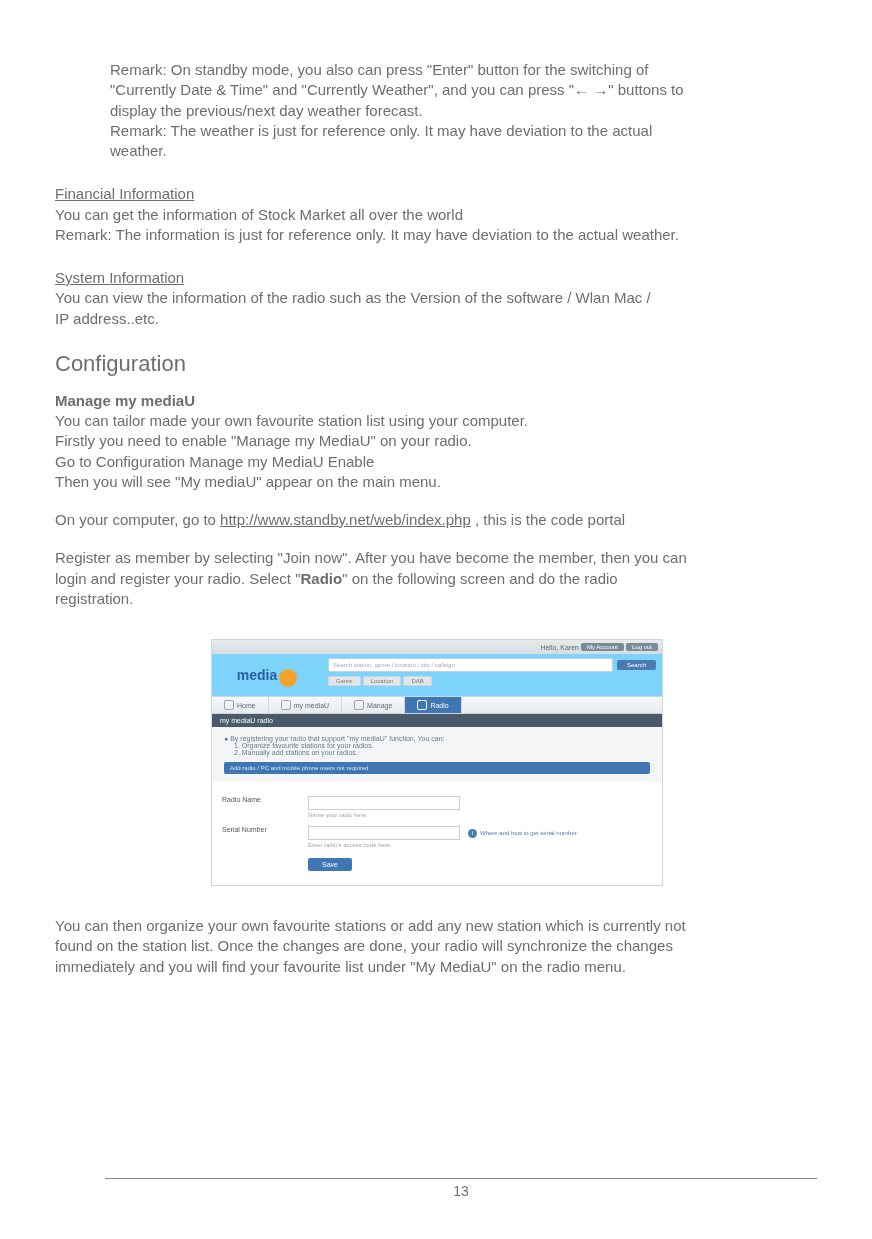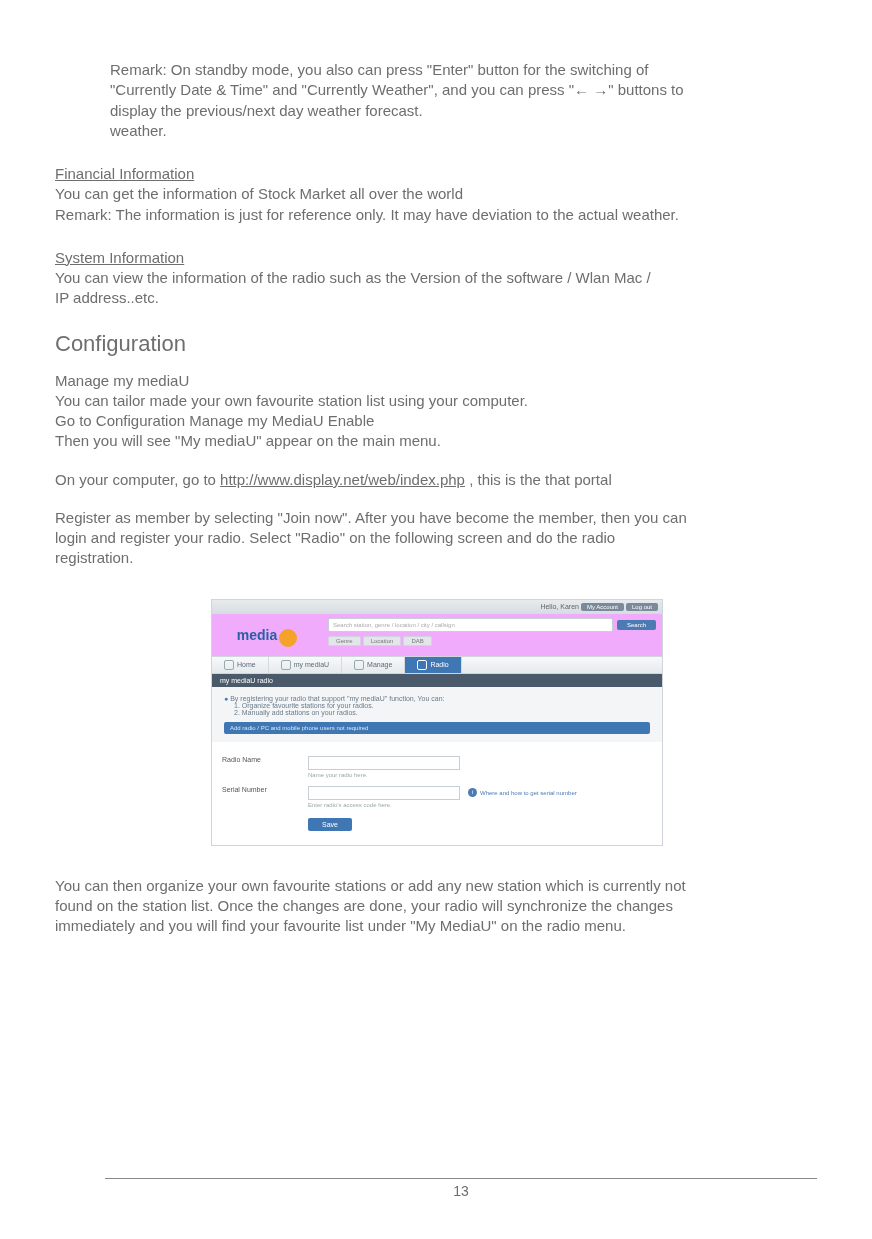--- a/index.html
+++ b/index.html
@@ -1,29 +1,29 @@
 <!DOCTYPE html>
 <html><head>
 <meta charset="utf-8">
 <style>
   html,body{margin:0;padding:0;background:#fff;font-family:Arial,Helvetica,sans-serif;color:#6e6e6e}
   .page{width:872px;min-height:1239px;box-sizing:border-box;padding:60px 55px 32px 55px;position:relative}
   .indent{margin-left:55px}
   p{margin:0;line-height:1.35;font-size:15px}
   .sec-uline{text-decoration:underline;font-size:15px;margin-top:23px}
   .h-config{font-size:22px;font-weight:normal;color:#6e6e6e;margin-top:22px;margin-bottom:14px}
-  .bold{font-weight:normal}
+  .bold{font-weight:bold}
   .link{text-decoration:underline;color:#6e6e6e}
   .spacer{height:18px}
   .screenshot-wrap{margin:30px auto 30px auto;width:450px}
   .ss{width:450px;background:#e9edf0;font-size:8px;color:#555;border:1px solid #cfd5db}
   .ss-topbar{height:14px;background:linear-gradient(#e7ebee,#d6dce0);display:flex;justify-content:flex-end;align-items:center;padding-right:4px;gap:2px}
   .ss-topbar .lbl{font-size:7px;color:#666}
   .ss-topbar .btn{background:#7a8a9a;color:#fff;font-size:6px;padding:1px 6px;border-radius:2px}
-  .ss-head{display:flex;align-items:flex-start;background:#f0abfc;border-bottom:1px solid #cfd5db}
+  .ss-head{display:flex;align-items:flex-start;background:#7dd3fc;border-bottom:1px solid #cfd5db}
   .ss-logo{width:110px;height:42px;display:flex;align-items:center;justify-content:center;font-size:14px;color:#2a5fa5;font-weight:bold}
   .ss-logo .o{display:inline-block;width:18px;height:18px;border-radius:50%;background:#f4a22a;margin-left:2px;position:relative;top:3px}
   .ss-headright{flex:1;padding:4px 6px}
   .ss-search{display:flex;align-items:center;gap:4px}
   .ss-search-input{flex:1;height:12px;border:1px solid #c7ced4;border-radius:2px;background:#fff;font-size:6px;color:#aaa;padding:0 4px;line-height:12px}
   .ss-search-btn{background:#4c7bb4;color:#fff;font-size:6px;padding:2px 10px;border-radius:2px}
   .ss-mtabs{display:flex;gap:2px;margin-top:4px}
   .ss-mtab{background:#e2e6ea;border:1px solid #cfd5db;font-size:6px;padding:1px 7px;border-radius:2px 2px 0 0;color:#777}
   .ss-nav{display:flex;background:linear-gradient(#f7f9fb,#e6eaed);border-bottom:1px solid #cfd5db}
   .ss-navitem{padding:3px 12px;font-size:7px;color:#5b6b7b;border-right:1px solid #d4dadf;display:flex;align-items:center;gap:3px}
@@ -50,42 +50,44 @@
 </style>
 </head>
 <body>
 
 <div class="page">
 
   <div class="indent">
     <p>Remark: On standby mode, you also can press "Enter" button for the switching of</p>
     <p>"Currently Date &amp; Time" and "Currently Weather", and you can press "← →" buttons to</p>
     <p>display the previous/next day weather forecast.</p>
+    <p>Remark: The weather is just for reference only. It may have deviation to the actual</p>
     <p>weather.</p>
   </div>
 
   <p class="sec-uline">Financial Information</p>
   <p>You can get the information of Stock Market all over the world</p>
   <p>Remark: The information is just for reference only. It may have deviation to the actual weather.</p>
 
   <p class="sec-uline">System Information</p>
   <p>You can view the information of the radio such as the Version of the software / Wlan Mac /</p>
   <p>IP address..etc.</p>
 
   <div class="h-config">Configuration</div>
 
   <p class="bold">Manage my mediaU</p>
   <p>You can tailor made your own favourite station list using your computer.</p>
+  <p>Firstly you need to enable "Manage my MediaU" on your radio.</p>
   <p>Go to Configuration Manage my MediaU  Enable</p>
   <p>Then you will see "My mediaU" appear on the main menu.</p>
 
   <div class="spacer"></div>
 
   <p>
-    <span>On your computer, go to  </span><span class="link">http://www.display.net/web/index.php</span><span> , this is the that portal</span>
+    <span>On your computer, go to  </span><span class="link">http://www.standby.net/web/index.php</span><span> , this is the code portal</span>
   </p>
 
   <div class="spacer"></div>
 
   <p>Register as member by selecting "Join now". After you have become the member, then you can</p>
   <p>
     <span>login and register your radio. Select "</span><span class="bold">Radio</span><span>" on the following screen and do the radio</span>
   </p>
   <p>registration.</p>
 

